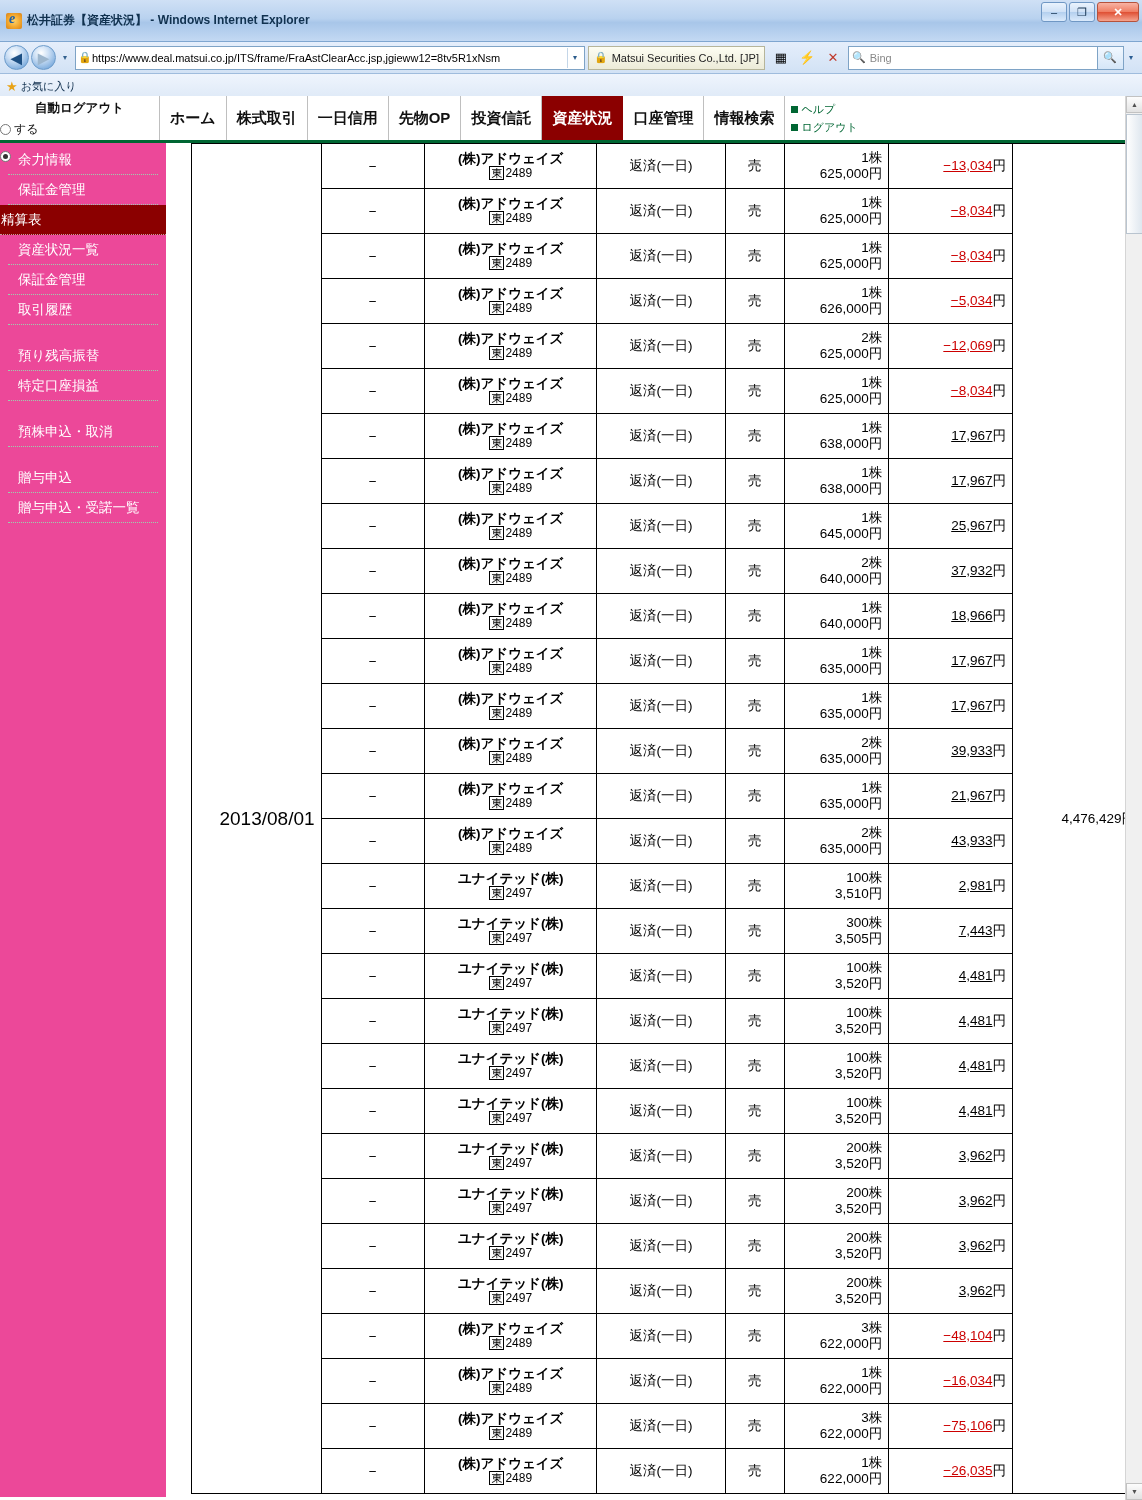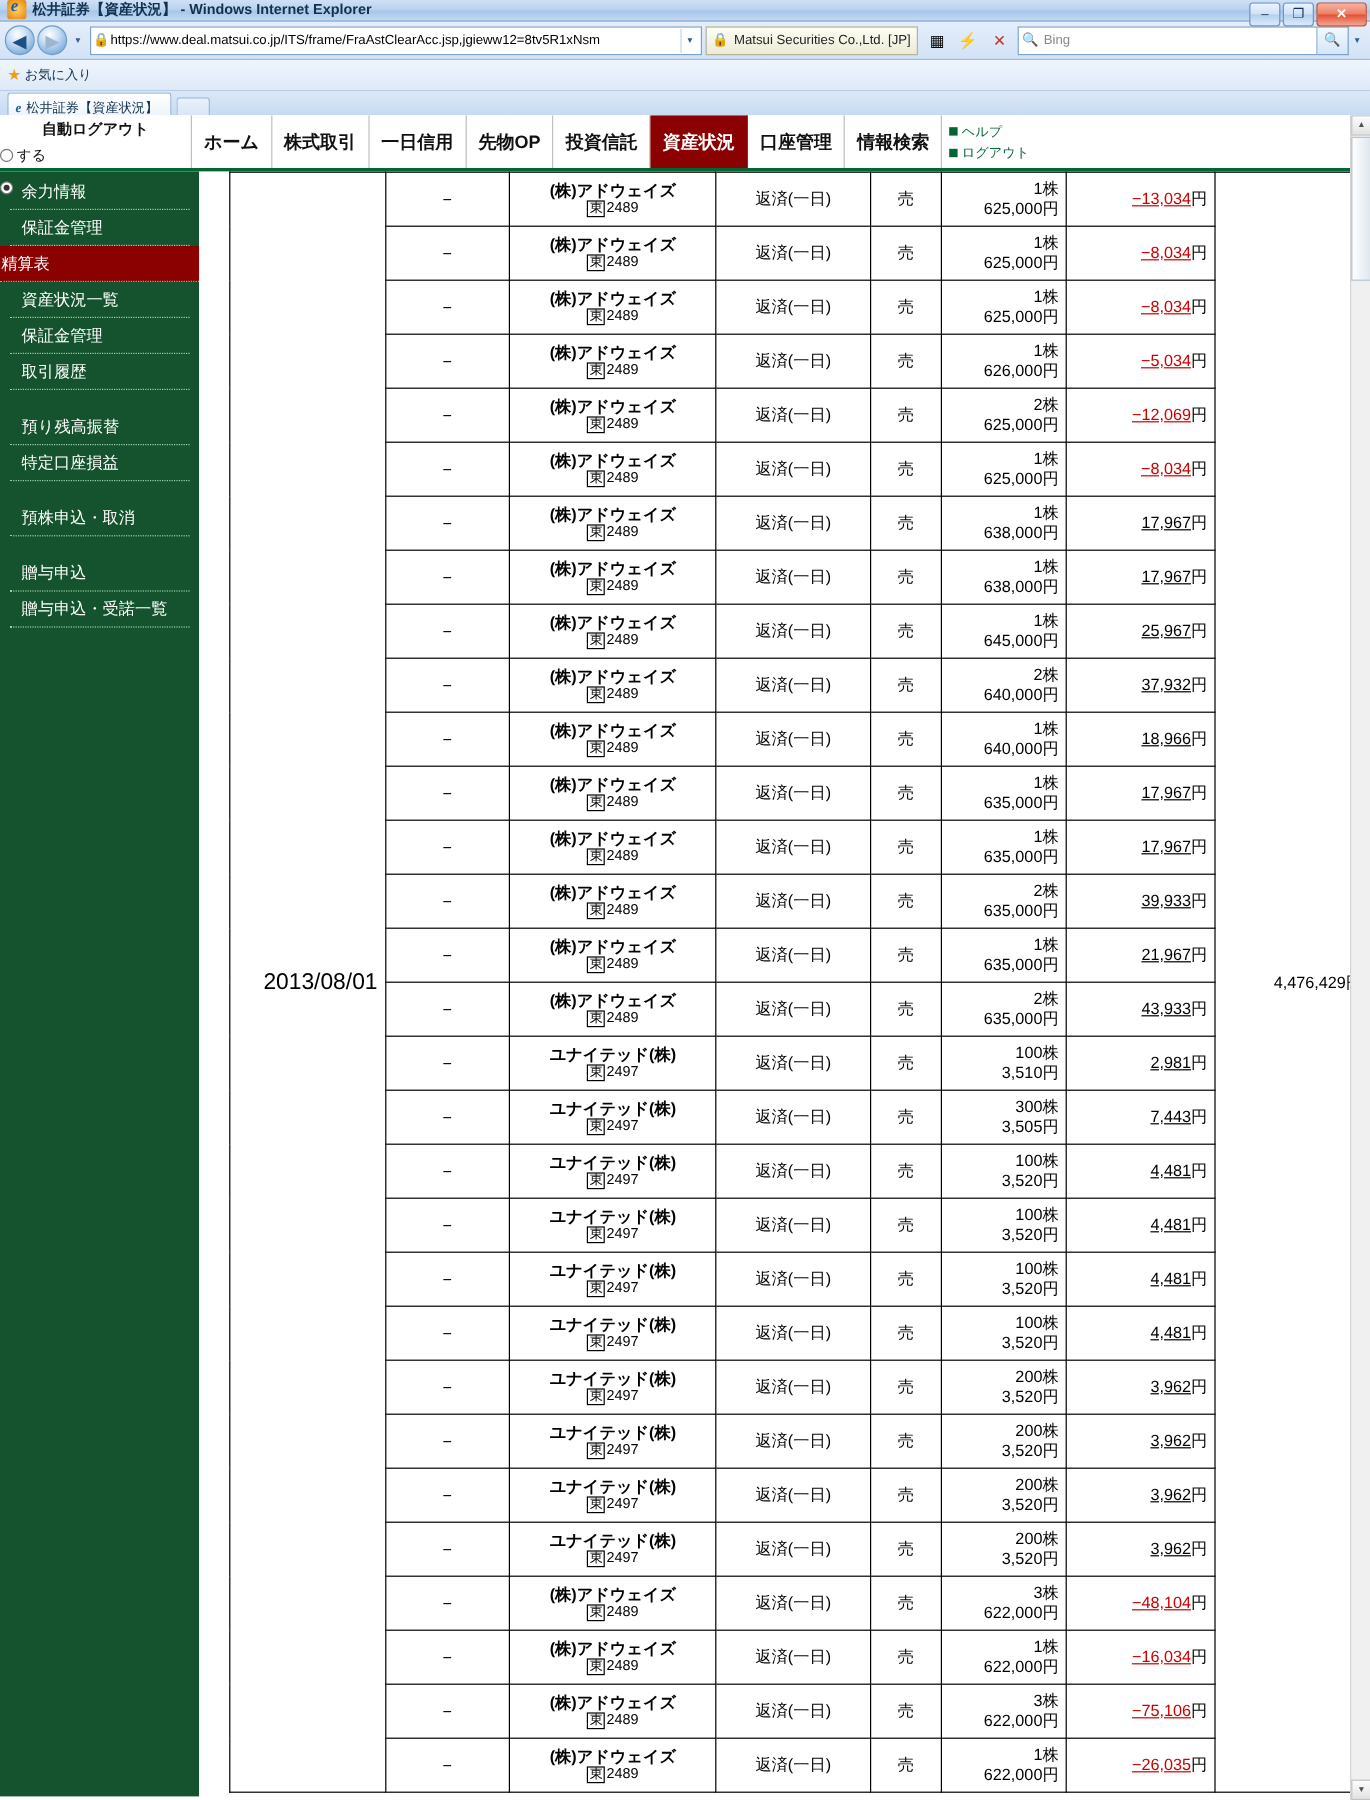--- a/index.html
+++ b/index.html
@@ -11,24 +11,24 @@
     overflow: hidden;
   }
   #app {
     width: 1142px; height: 1500px;
     position: relative;
     background: #d6e3f4;
   }
 
   
   .titlebar {
-    height: 18px;
+    height: 42px;
     background: linear-gradient(to bottom, #cfe0f5 0%, #b9d2ef 45%, #a8c6e9 55%, #c3d9f3 100%);
     border-bottom: 1px solid #7fa6d0;
-    display: flex; align-items: flex-start;
+    display: flex; align-items: center;
     padding: 0 2px 0 6px;
     position: relative;
   }
   .titlebar .ie-badge {
     width: 16px; height: 16px; margin-right: 5px;
     border-radius: 2px;
     background: radial-gradient(circle at 50% 50%, #ffd36b 0%, #f0a32a 60%, #d6821a 100%);
     position: relative;
   }
   .titlebar .ie-badge::after {
@@ -189,21 +189,21 @@
   .menu-help {
     display: flex; flex-direction: column; justify-content: center;
     padding: 0 6px; font-size: 11px; color: #006633; gap: 3px;
   }
   .menu-help div { display: flex; align-items: center; gap: 3px; }
   .menu-help .sq { width: 7px; height: 7px; background: #006633; display: inline-block;}
 
   
   .body-area { display: flex; }
   .sidebar {
-    width: 166px; background: #14532d; color: #fff;
+    width: 166px; background: #ec4899; color: #fff;
     min-height: 1354px;
     padding-top: 2px;
   }
   .side-item {
     font-size: 13.5px; padding: 6px 8px 5px 10px;
     border-bottom: 1px dotted #9ccfae;
     margin: 0 8px;
     white-space: nowrap;
   }
   .side-item.active { background: #8b0000; margin: 0; padding-left: 1px; border-bottom: 1px dotted #c59a9a;}

